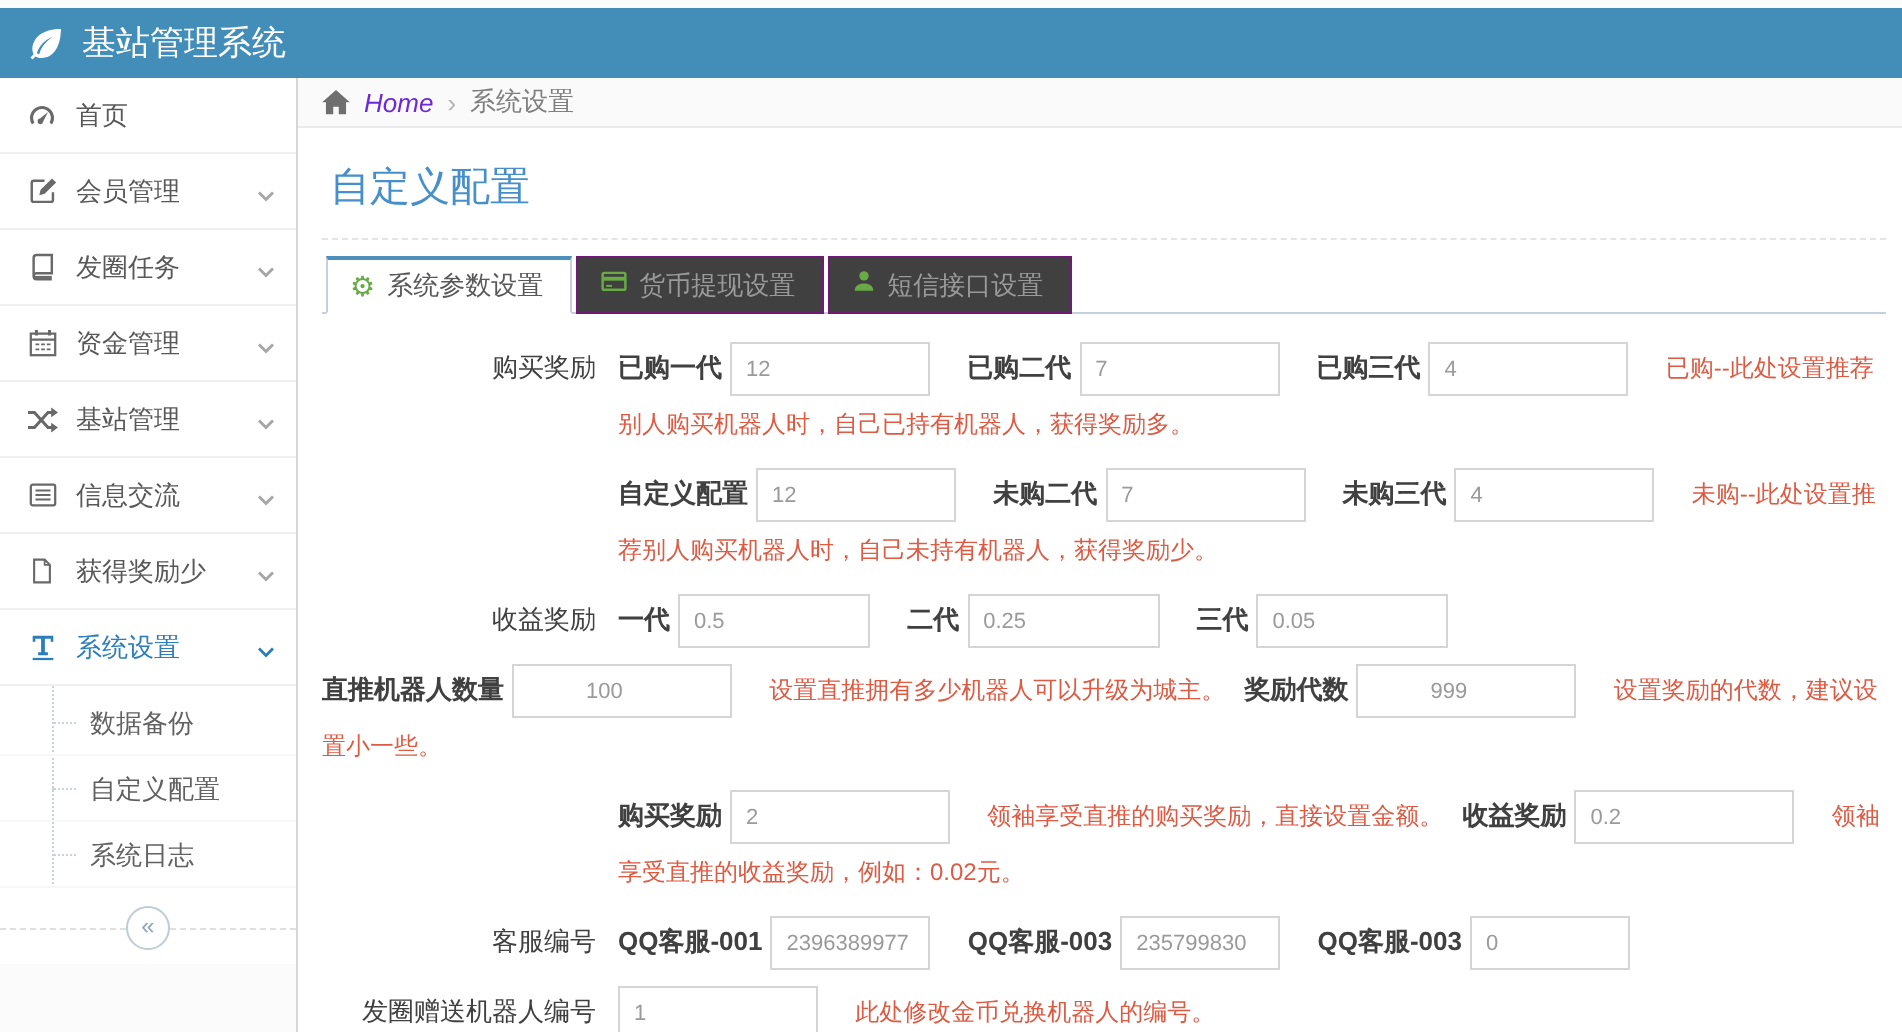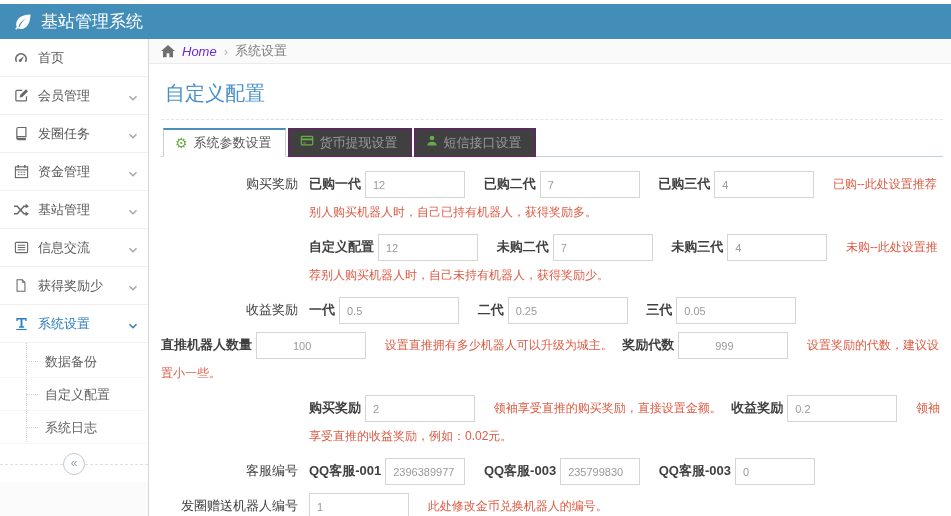--- a/index.html
+++ b/index.html
@@ -67,21 +67,21 @@
   
   .frow { display:flex; align-items:flex-start; margin-bottom:7px; }
   .flabel { width:148px; flex:none; text-align:right; padding-right:11px; line-height:28px; color:#404040; }
   .fcontent { flex:1; min-width:0; line-height:28px; color:#404040; }
   .sublabel { margin-right:4px;font-weight:bold; }
   .fcontent input {
     width:100px; height:27px; border:1px solid #d5d5d5; background:#fff; padding:2px 7px;
     color:#9a9a9a; font-size:11px; font-family:inherit; vertical-align:middle; margin-right:15px; outline:none;
   }
   .help { color:#dd5a43; font-size:12px; margin-right:6px; }
-  .frow.r3 input { width:120px; }
+  .frow.r3 input { width:96px; }
   .frow.r4 input { width:110px;padding-left:36px; }
   .frow.r5 input { width:110px; }
   .frow.r6 input { width:80px; }
   .frow.r7, .frow.r8, .frow.r9 { margin-bottom:10px; }
   .frow.r7 { margin-top:3px; }
 </style>
 </head>
 <body>
 
 <div class="topstrip"></div>

